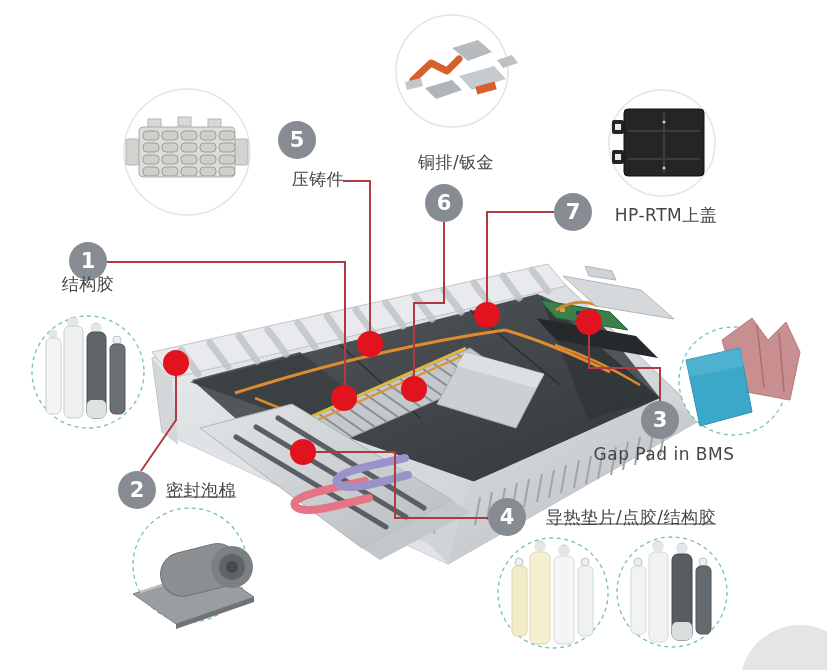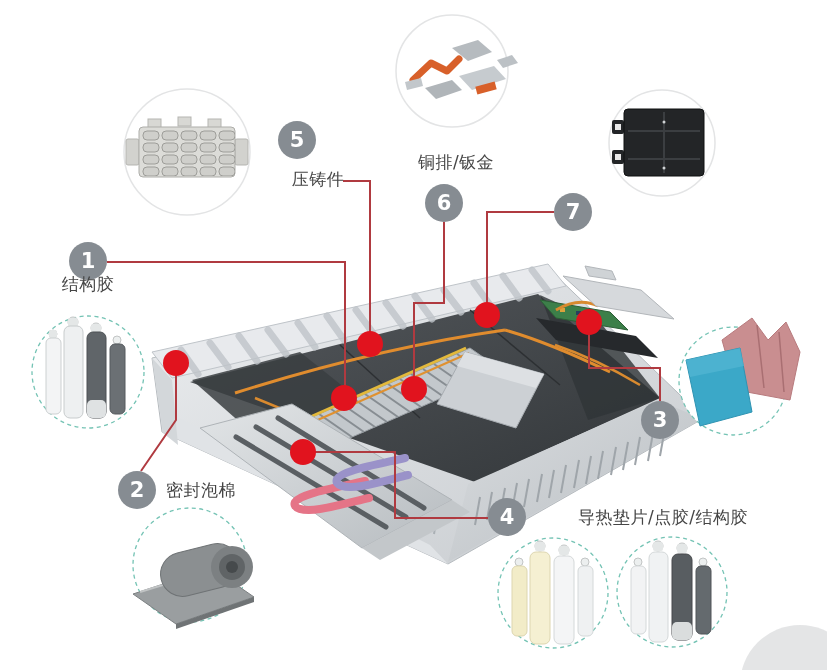--- a/index.html
+++ b/index.html
@@ -4,21 +4,21 @@
 <style>
   html,body{margin:0;padding:0;background:#ffffff;}
   #stage{position:relative;width:827px;height:670px;background:#fff;overflow:hidden;
          font-family:"DejaVu Sans","Liberation Sans",sans-serif;}
   #art{position:absolute;left:0;top:0;}
   .co{position:absolute;width:38px;height:38px;border-radius:50%;background:#868c92;
       color:#ffffff;display:flex;align-items:center;justify-content:center;
       font-size:21px;font-weight:700;line-height:1;}
   .lbl{position:absolute;font-size:17px;color:#454545;white-space:nowrap;
        transform:translate(-50%,-50%);letter-spacing:.5px;}
-  .lbl-left{transform:translate(0,-50%);}
+  .lbl-left{transform:translate(0,-50%);text-decoration:underline;}
 </style>
 </head>
 <body>
 
 <div id="stage">
 
 <svg id="art" width="827" height="670" viewBox="0 0 827 670">
   <defs>
     <linearGradient id="trayGrad" x1="0" y1="0" x2="1" y2="1">
       <stop offset="0" stop-color="#eceef0"></stop>
@@ -313,17 +313,19 @@
 <div class="co" style="left:69px;top:242px">1</div>
 <div class="co" style="left:118px;top:471px">2</div>
 <div class="co" style="left:641px;top:401px">3</div>
 <div class="co" style="left:488px;top:498px">4</div>
 <div class="co" style="left:278px;top:121px">5</div>
 <div class="co" style="left:425px;top:184px">6</div>
 <div class="co" style="left:554px;top:193px">7</div>
 
 <div class="lbl" style="left:88px;top:284px">结构胶</div>
 <div class="lbl lbl-left" style="left:166px;top:490px">密封泡棉</div>
-<div class="lbl lbl-left" style="left:578px;top:517px">导热垫片/点胶/结构胶</div>
+<div class="lbl" style="left:664px;top:454px">Gap Pad in BMS</div>
+<div class="lbl lbl-left" style="left:546px;top:517px">导热垫片/点胶/结构胶</div>
 <div class="lbl" style="left:318px;top:179px">压铸件</div>
 <div class="lbl" style="left:456px;top:162px">铜排/钣金</div>
+<div class="lbl" style="left:666px;top:215px">HP-RTM上盖</div>
 
 </div>
 
 </body></html>

